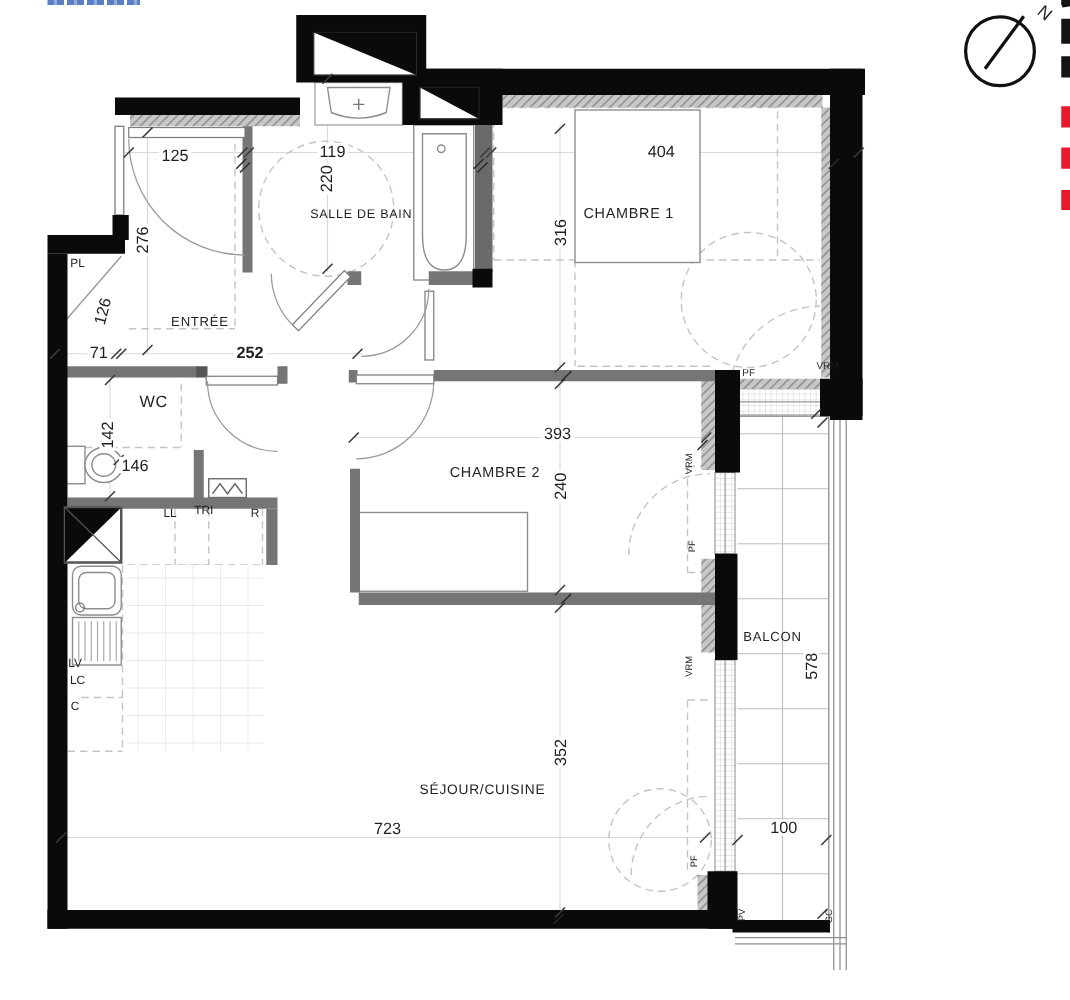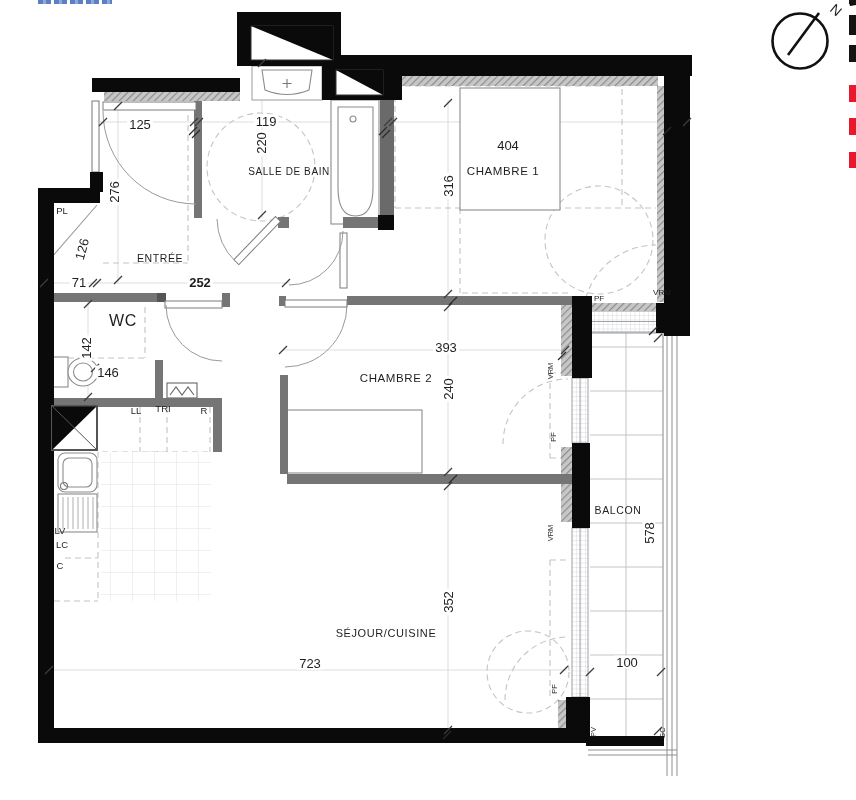--- a/index.html
+++ b/index.html
@@ -255,38 +255,38 @@
 
     <g stroke="#111" stroke-width="2.6" fill="none">
       <circle cx="800" cy="41" r="27.5"></circle>
       <line x1="788" y1="55" x2="819" y2="13"></line>
     </g>
   </svg>
 
   <div id="labels">
       <div class="lbl bg" style="left: 140px; top: 124px; font-size: 13px; transform: translate(-50%, -50%) rotate(0deg);">125</div>
       <div class="lbl bg" style="left: 266px; top: 121px; font-size: 13px; transform: translate(-50%, -50%) rotate(0deg);">119</div>
-      <div class="lbl bg" style="left: 508px; top: 121px; font-size: 13px; transform: translate(-50%, -50%) rotate(0deg); margin-top: 24px;">404</div>
+      <div class="lbl bg" style="left: 529px; top: 121px; font-size: 13px; transform: translate(-50%, -50%) rotate(0deg);">404</div>
       <div class="lbl bg" style="left: 261px; top: 143px; font-size: 13px; transform: translate(-50%, -50%) rotate(-90deg);">220</div>
       <div class="lbl bg" style="left: 448px; top: 186px; font-size: 13px; transform: translate(-50%, -50%) rotate(-90deg);">316</div>
       <div class="lbl bg" style="left: 114px; top: 192px; font-size: 13px; transform: translate(-50%, -50%) rotate(-90deg);">276</div>
       <div class="lbl bg" style="left: 82px; top: 249px; font-size: 13px; transform: translate(-50%, -50%) rotate(-75deg);">126</div>
       <div class="lbl bg" style="left: 79px; top: 282px; font-size: 13px; transform: translate(-50%, -50%) rotate(0deg);">71</div>
       <div class="lbl bg" style="left: 200px; top: 282px; font-size: 13px; transform: translate(-50%, -50%) rotate(0deg); font-weight: bold;">252</div>
       <div class="lbl bg" style="left: 86px; top: 348px; font-size: 13px; transform: translate(-50%, -50%) rotate(-90deg);">142</div>
       <div class="lbl bg" style="left: 108px; top: 372px; font-size: 13px; transform: translate(-50%, -50%) rotate(0deg);">146</div>
       <div class="lbl bg" style="left: 446px; top: 347px; font-size: 13px; transform: translate(-50%, -50%) rotate(0deg);">393</div>
       <div class="lbl bg" style="left: 448px; top: 389px; font-size: 13px; transform: translate(-50%, -50%) rotate(-90deg);">240</div>
       <div class="lbl bg" style="left: 448px; top: 602px; font-size: 13px; transform: translate(-50%, -50%) rotate(-90deg);">352</div>
       <div class="lbl bg" style="left: 310px; top: 663px; font-size: 13px; transform: translate(-50%, -50%) rotate(0deg);">723</div>
       <div class="lbl bg" style="left: 649px; top: 533px; font-size: 13px; transform: translate(-50%, -50%) rotate(-90deg);">578</div>
       <div class="lbl bg" style="left: 627px; top: 662px; font-size: 13px; transform: translate(-50%, -50%) rotate(0deg);">100</div>
       <div class="lbl" style="left: 160px; top: 258px; font-size: 10.5px; letter-spacing: 0.6px; transform: translate(-50%, -50%) rotate(0deg);">ENTRÉE</div>
       <div class="lbl" style="left: 289px; top: 172px; font-size: 10px; letter-spacing: 0.6px; transform: translate(-50%, -50%) rotate(0deg);">SALLE DE BAIN</div>
-      <div class="lbl" style="left: 123px; top: 321px; font-size: 16px; letter-spacing: 0.6px; transform: translate(-50%, -50%) rotate(0deg); text-align: center;">WC</div>
+      <div class="lbl" style="left: 123px; top: 321px; font-size: 13px; letter-spacing: 0.6px; transform: translate(-50%, -50%) rotate(0deg); text-align: center;">WC</div>
       <div class="lbl" style="left: 503px; top: 172px; font-size: 11.5px; letter-spacing: 0.6px; transform: translate(-50%, -50%) rotate(0deg);">CHAMBRE 1</div>
       <div class="lbl" style="left: 396px; top: 379px; font-size: 11.5px; letter-spacing: 0.6px; transform: translate(-50%, -50%) rotate(0deg);">CHAMBRE 2</div>
       <div class="lbl" style="left: 386px; top: 633px; font-size: 11px; letter-spacing: 0.6px; transform: translate(-50%, -50%) rotate(0deg);">SÉJOUR/CUISINE</div>
       <div class="lbl" style="left: 618px; top: 510px; font-size: 10.5px; letter-spacing: 0.6px; transform: translate(-50%, -50%) rotate(0deg);">BALCON</div>
       <div class="lbl" style="left: 62px; top: 211px; font-size: 9.5px; transform: translate(-50%, -50%) rotate(0deg);">PL</div>
       <div class="lbl" style="left: 136px; top: 411px; font-size: 9.5px; transform: translate(-50%, -50%) rotate(0deg);">LL</div>
       <div class="lbl" style="left: 163px; top: 409px; font-size: 9.5px; transform: translate(-50%, -50%) rotate(0deg);">TRI</div>
       <div class="lbl" style="left: 204px; top: 411px; font-size: 9.5px; transform: translate(-50%, -50%) rotate(0deg);">R</div>
       <div class="lbl" style="left: 60px; top: 531px; font-size: 9.5px; transform: translate(-50%, -50%) rotate(0deg);">LV</div>
       <div class="lbl" style="left: 62px; top: 545px; font-size: 9.5px; transform: translate(-50%, -50%) rotate(0deg);">LC</div>

